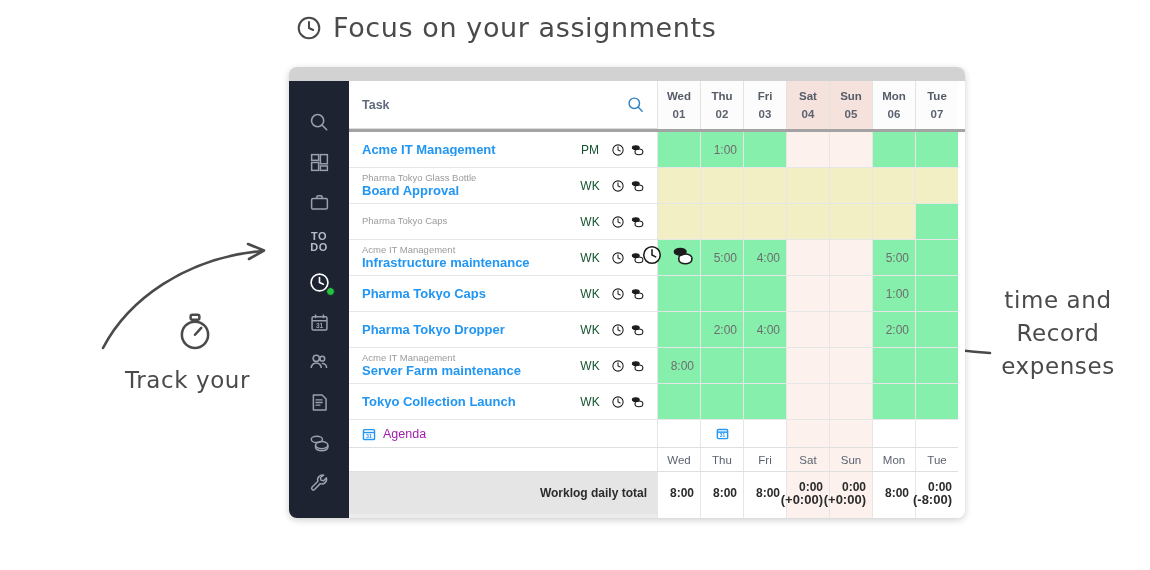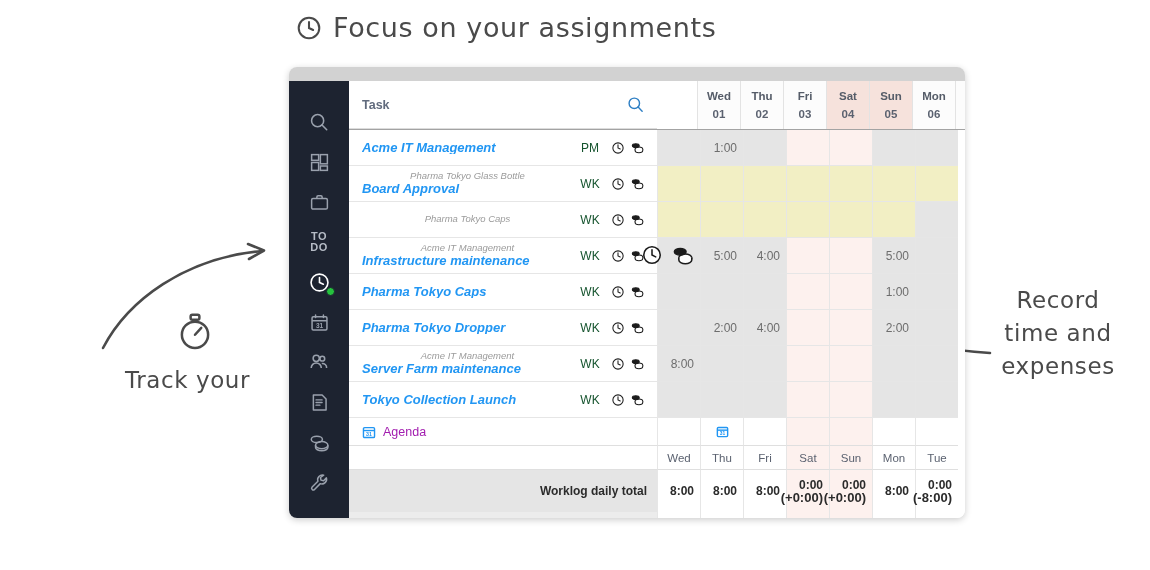--- a/index.html
+++ b/index.html
@@ -99,21 +99,21 @@
   }
 
   
   #main-panel { flex: 1; display: flex; flex-direction: column; background:#fff; min-width:0; }
 
   .grid-row { display: flex; width: 100%; }
   .task-col { width: 308px; flex: 0 0 308px; }
   .day-col  { width: 43px; flex: 0 0 43px; }
 
   
-  #table-head { border-bottom: 1px solid #a3a3a3; gap: 40px; }
+  #table-head { border-bottom: 3px solid #a3a3a3; }
   #task-search {
     height: 48px;
     display: flex; align-items: center;
     padding: 0 12px 0 13px;
     border-bottom: 1px solid #dcdcdc;
   }
   #task-search-label {
     font-size: 12.5px; font-weight: 700; color: #616b7d;
     flex: 1;
   }
@@ -131,25 +131,25 @@
   .day-head.weekend { background: #f6e2dc; }
 
   
   .task-row {
     height: 36px;
     border-bottom: 1px solid #e6e6e6;
     display: flex; align-items: center;
     padding: 0 10px 0 13px;
     background: #fff;
   }
-  .task-text { flex: 1; min-width: 0; line-height: 1.06; font-style: italic; }
+  .task-text { flex: 1; min-width: 0; line-height: 1.06; }
   .parent-name {
     font-size: 9.5px; color: #9b9b9b;
     display: block; margin-bottom: 1px;
-    white-space: nowrap; overflow: hidden; text-align: center;
+    white-space: nowrap; overflow: hidden;
   }
   .task-name {
     font-size: 13px; font-weight: 700; color: #2196f3;
     white-space: nowrap; overflow: hidden;
   }
   .task-code {
     font-size: 12px; color: #14532d;
     width: 34px; text-align: center;
     flex: 0 0 34px;
   }
@@ -159,21 +159,21 @@
     padding-left: 4px;
     color: #2b2b2b;
   }
   .cell {
     height: 36px;
     border-left: 1px solid #e6e6e6;
     border-bottom: 1px solid #e6e6e6;
     display: flex; align-items: center; justify-content: flex-end;
     padding-right: 6px;
     font-size: 12px; color: #6d6d6d;
-    background: #e5e5e5;
+    background: #86efac;
   }
   .cell.weekend { background: #fdf1ee; }
   .cell.band    { background: #f2efc4; }
 
   
   #agenda-row .agenda-cell {
     height: 28px;
     border-bottom: 1px solid #dfdfdf;
     display: flex; align-items: center;
     padding-left: 13px; gap: 7px;
@@ -263,22 +263,22 @@
       <path d="M15 19 L20 13.5" fill="none" stroke="#4a4a4a" stroke-width="2" stroke-linecap="round"></path>
       <rect x="11.5" y="3" width="7" height="4" rx="1.4" fill="none" stroke="#4a4a4a" stroke-width="2"></rect>
       <path d="M15 7 L15 8.6" stroke="#4a4a4a" stroke-width="2"></path>
     </svg>
     <div class="hand" id="left-annotation">
       <div>Track your</div>
     </div>
   </div>
 
   <div class="hand" id="right-annotation">
+    <div>time and</div>
     <div>Record</div>
-    <div>time and</div>
     <div>expenses</div>
   </div>
 
   <div id="app-window">
     <div id="window-titlebar"></div>
 
     <div id="window-body">
 
       <nav id="sidebar">
         <div class="side-item">

